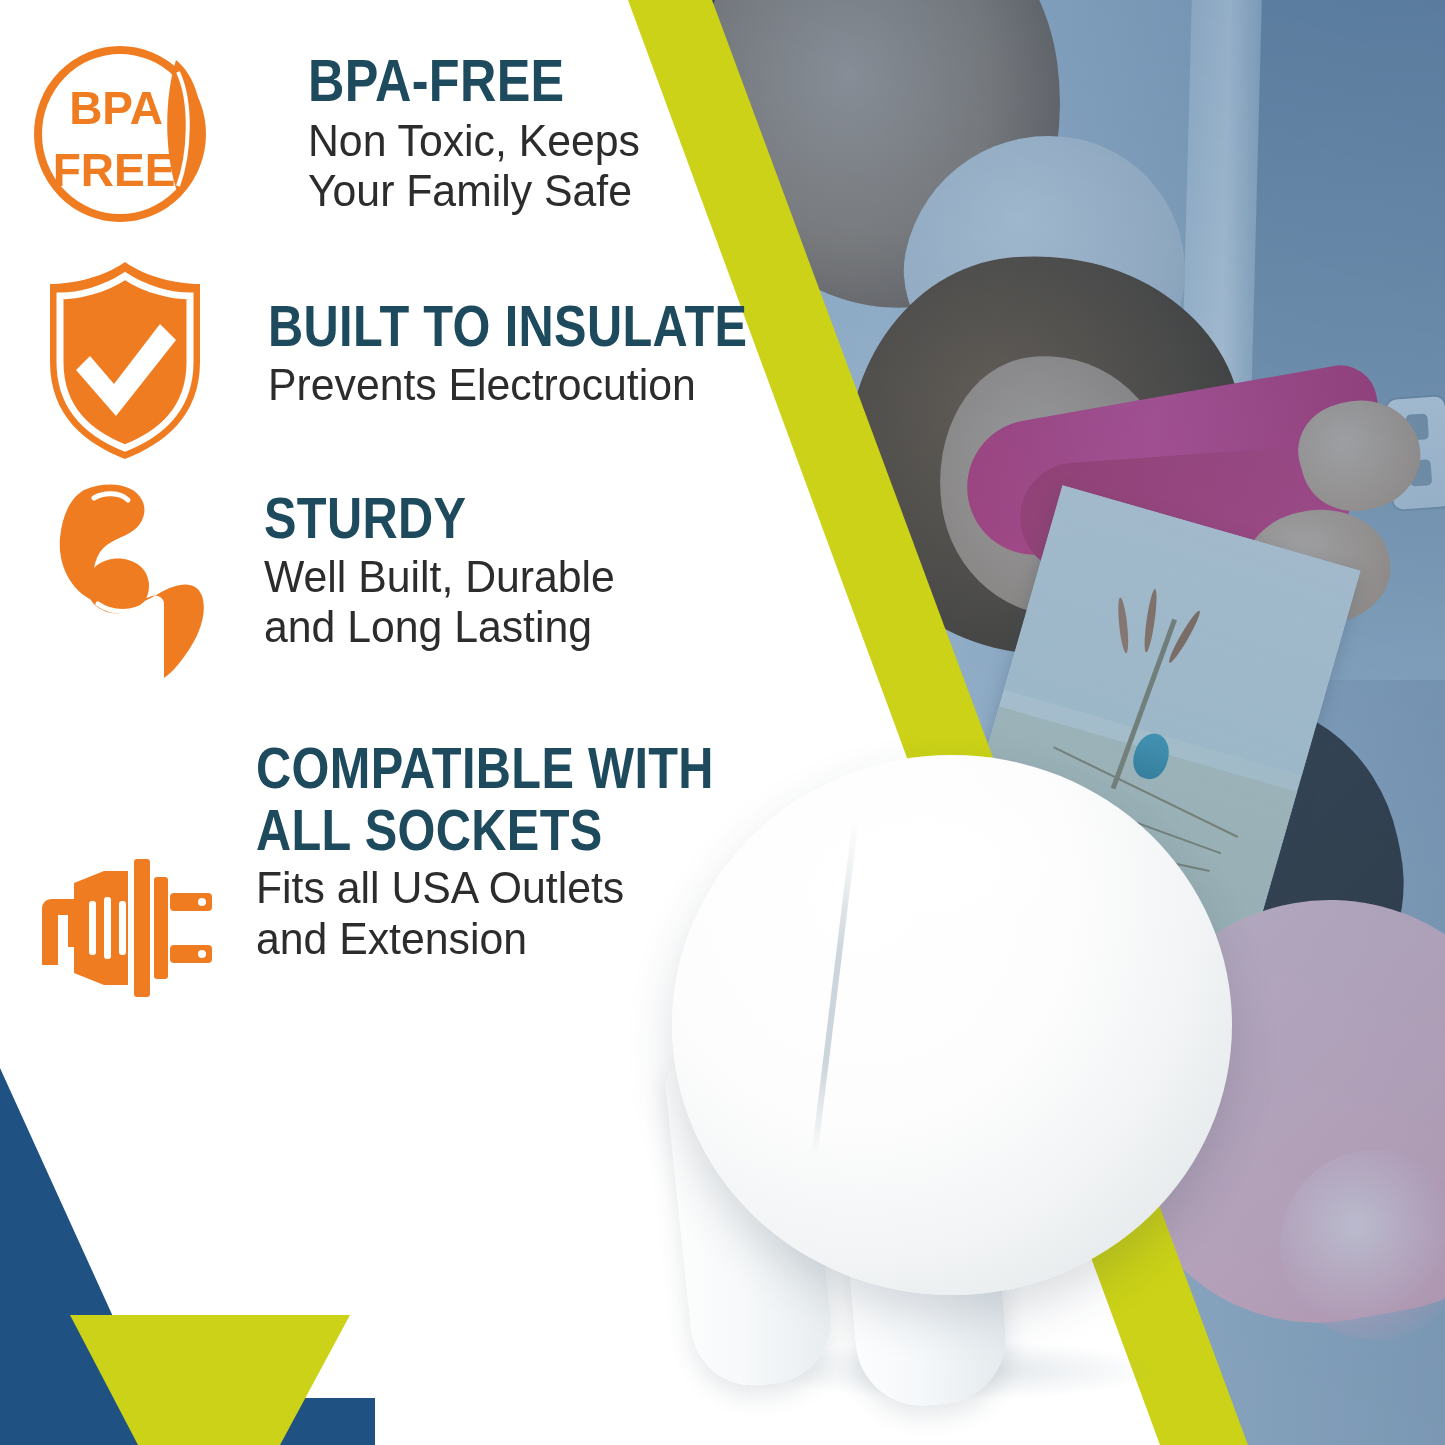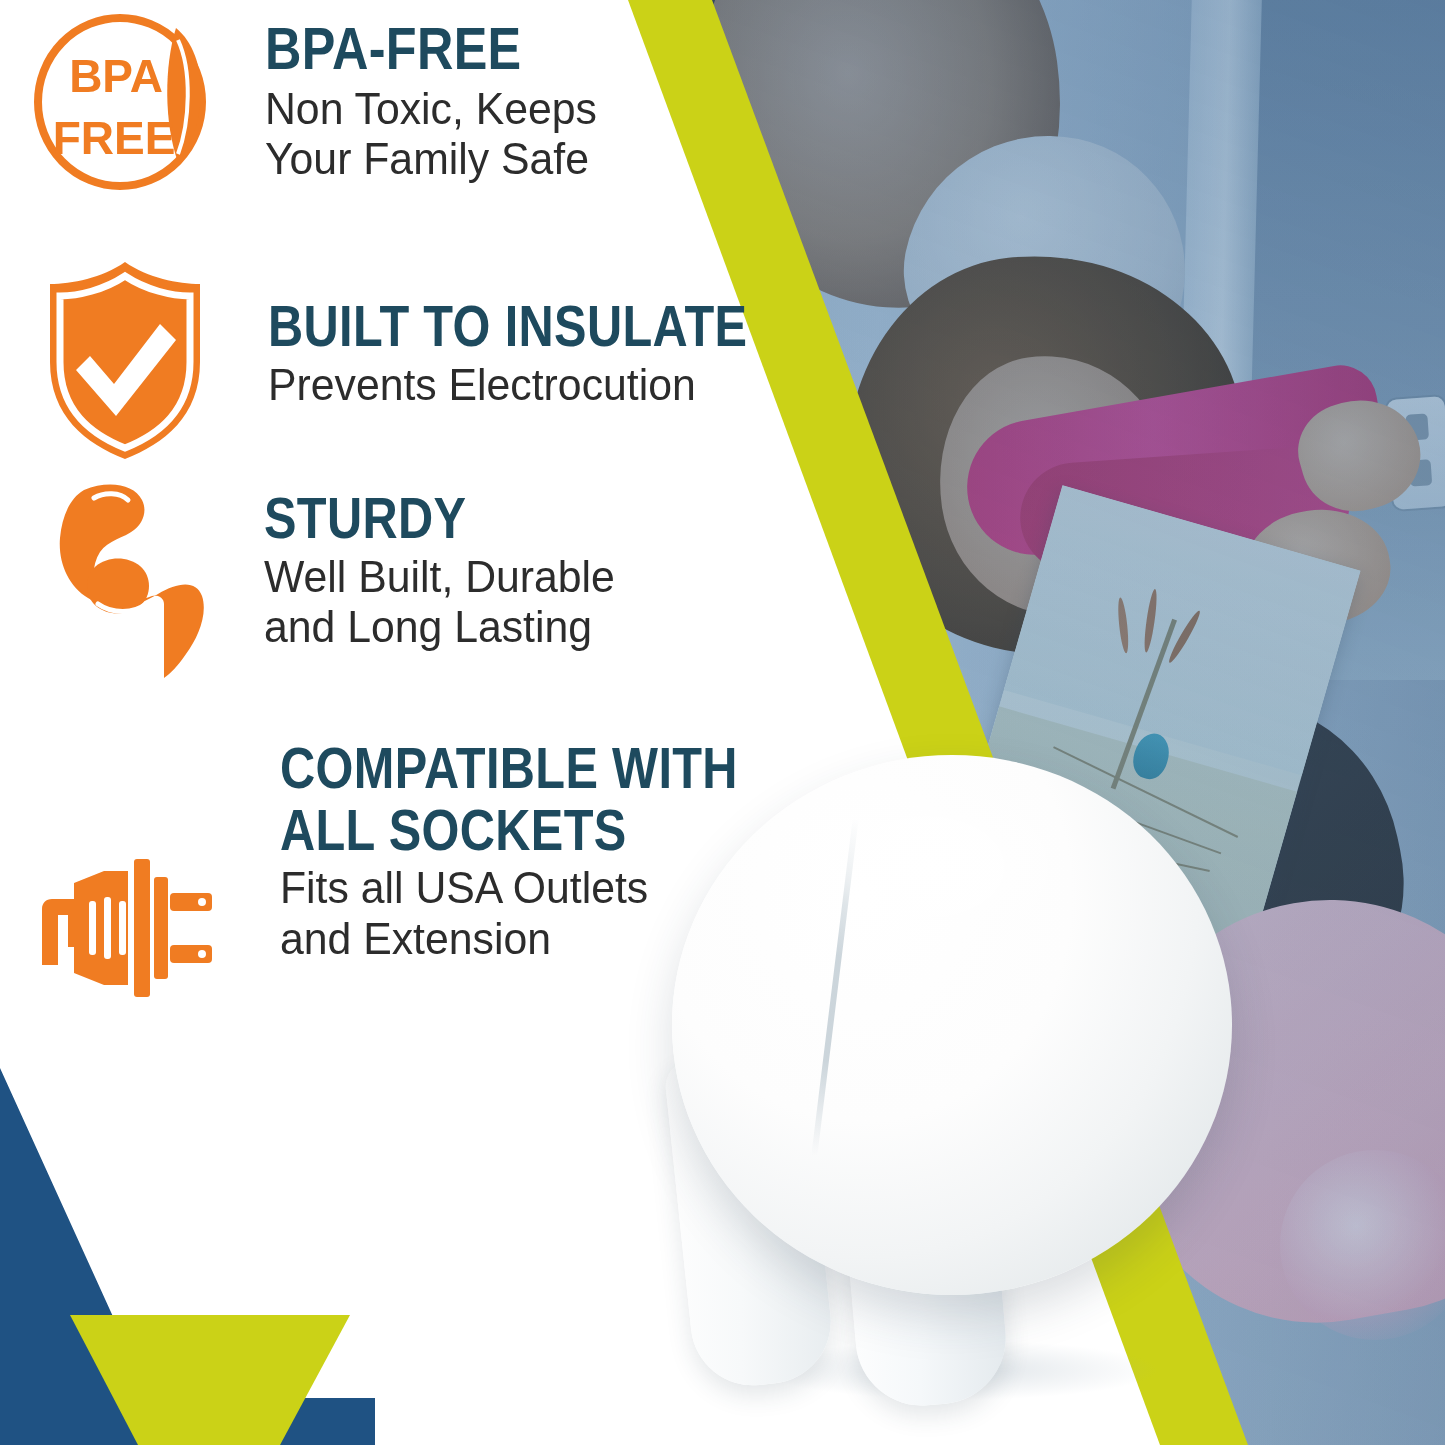--- a/index.html
+++ b/index.html
@@ -202,41 +202,41 @@
     color:#2c2c2c;
     font-weight:400;
     line-height:1.12;
     margin:0;
     transform:scaleX(.95);
     transform-origin:left center;
     white-space:nowrap;
   }
 
   
-  #f1{left:28px;top:12px;}
+  #f1{left:28px;top:44px;gap:43px;}
   #f1 .feat-icon{width:205px;height:180px;}
   #f1 .feat-text{margin-left:32px;margin-top:8px;}
   #f1 .feat-title{font-size:60px;}
   #f1 .feat-sub{font-size:45px;}
 
   #f2{left:40px;top:258px;}
   #f2 .feat-icon{width:170px;height:205px;}
   #f2 .feat-text{margin-left:58px;margin-top:40px;}
   #f2 .feat-title{font-size:58px;}
   #f2 .feat-sub{font-size:45px;}
 
   #f3{left:38px;top:478px;}
   #f3 .feat-icon{width:170px;height:200px;}
   #f3 .feat-text{margin-left:56px;margin-top:12px;}
   #f3 .feat-title{font-size:58px;}
   #f3 .feat-sub{font-size:45px;}
 
   #f4{left:34px;top:740px;}
   #f4 .feat-icon{width:180px;height:240px;margin-top:68px;}
-  #f4 .feat-text{margin-left:66px;margin-top:0;}
+  #f4 .feat-text{margin-left:42px;margin-top:0;}
   #f4 .feat-title{font-size:58px;}
   #f4 .feat-sub{font-size:45px;}
 
   
   .product{
     position:absolute;left:620px;top:755px;width:640px;height:650px;
     pointer-events:none;
   }
   .pr-cap{
     position:absolute;left:52px;top:0;width:560px;height:540px;

